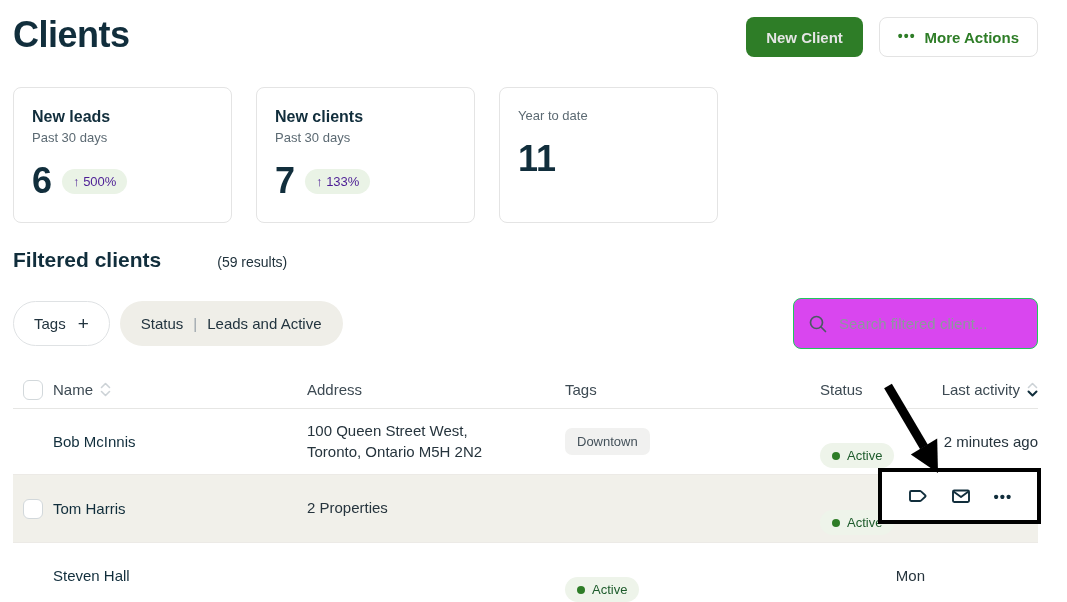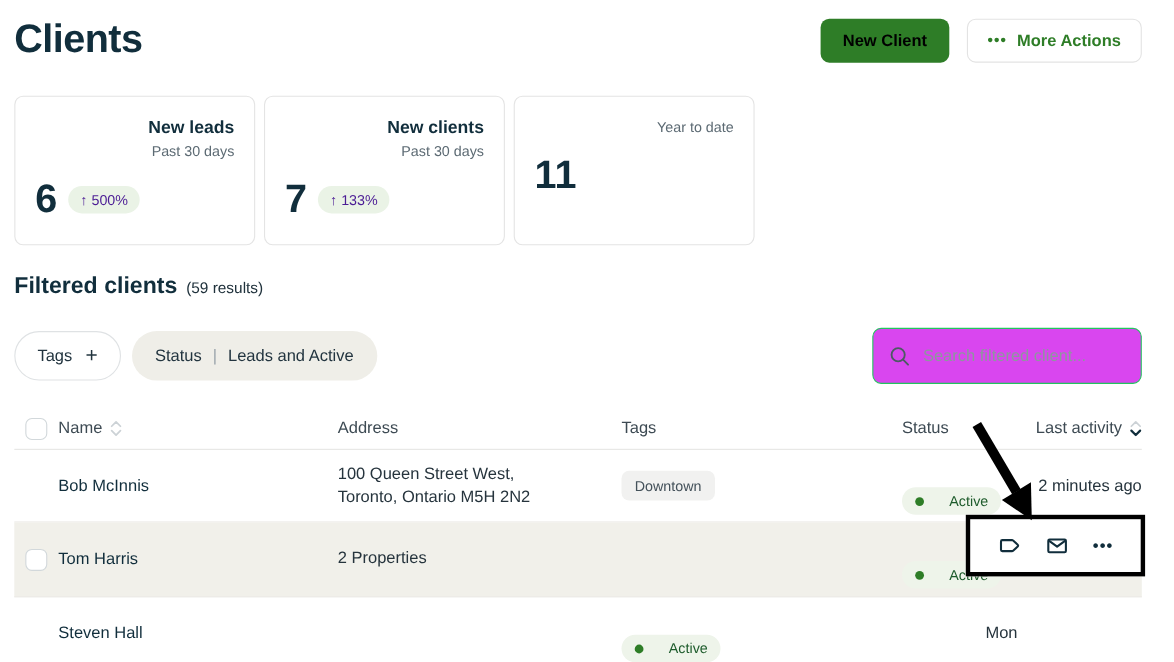--- a/index.html
+++ b/index.html
@@ -5,37 +5,37 @@
   * { margin: 0; padding: 0; box-sizing: border-box; }
   html, body { width: 1067px; height: 602px; overflow: hidden; background: #fff; }
   body { font-family: "Liberation Sans", sans-serif; color: #112e3c; }
   .page { width: 1050px; height: 602px; padding: 12px 12px 0 13px; position: relative; }
 
   
   .topbar { display: flex; align-items: flex-start; justify-content: space-between; margin-bottom: 30px; }
   .page-title { font-size: 36px; font-weight: 800; letter-spacing: -0.5px; color: #112e3c; padding-top: 2px; }
   .topbar-actions { display: flex; gap: 16px; padding-top: 5px; }
   .btn { height: 40px; border-radius: 8px; font-size: 15px; font-weight: 700; display: flex; align-items: center; justify-content: center; cursor: pointer; border: none; font-family: "Liberation Sans", sans-serif; }
-  .btn-primary { background: #2e7d27; color: #000000; padding: 0 20px; }
+  .btn-primary { background: #2e7d27; color: #e5e5e5; padding: 0 20px; }
   .btn-secondary { background: #fff; color: #2e7d27; border: 1px solid #e3e3e3; padding: 0 18px; gap: 9px; }
   .dots { letter-spacing: 1px; font-size: 14px; font-weight: 800; transform: translateY(-1px); }
 
   
-  .stats { display: flex; gap: 8px; margin-bottom: 25px; text-align: right; }
+  .stats { display: flex; gap: 24px; margin-bottom: 25px; }
   .card { width: 219px; height: 136px; border: 1px solid #e4e4e4; border-radius: 8px; padding: 20px 18px 18px 18px; background: #fff; }
   .card-title { font-size: 16px; font-weight: 700; color: #112e3c; margin-bottom: 4px; }
   .card-sub { font-size: 13px; color: #5c6a73; }
   .card-bottom { display: flex; align-items: center; gap: 10px; margin-top: 18px; }
   .card-value { font-size: 36px; font-weight: 800; color: #112e3c; line-height: 1; }
   .trend-pill { background: #eaf3e6; color: #4c1d95; font-size: 13px; font-weight: 500; border-radius: 14px; padding: 5px 11px; }
 
   
   .section-head { display: flex; align-items: baseline; gap: 8px; margin-bottom: 26px; }
   .section-title { font-size: 21px; font-weight: 800; color: #112e3c; }
-  .section-results { font-size: 14px; color: #20323c; }
+  .section-results { font-size: 14px; color: #20323c; margin-left: 48px; }
 
   
   .toolbar { display: flex; align-items: center; justify-content: space-between; margin-bottom: 22px; }
   .chips { display: flex; gap: 10px; align-items: center; }
   .chip { height: 45px; border-radius: 23px; display: flex; align-items: center; font-size: 15px; cursor: pointer; }
   .chip-tags { border: 1px solid #dfe2e4; background: #fff; padding: 0 20px; gap: 12px; color: #22343f; }
   .chip-plus { font-size: 19px; font-weight: 400; color: #22343f; }
   .chip-status { background: #efeee8; padding: 0 21px; gap: 10px; color: #22343f; }
   .chip-divider { color: #9aa4ab; font-weight: 300; }
   .searchbox { width: 245px; height: 51px; border: 1px solid #22c55e; border-radius: 8px; display: flex; align-items: center; padding: 0 14px; gap: 11px; background: #d946ef; }
@@ -47,21 +47,21 @@
   .trow { display: grid; grid-template-columns: 40px 254px 258px 255px 105px 1fr; align-items: center; }
   .thead { height: 38px; border-bottom: 1px solid #e6e6e4; font-size: 15px; color: #3d4a53; }
   .th { display: flex; align-items: center; gap: 7px; }
   .th-last { justify-content: flex-end; }
   .row { border-bottom: 1px solid #eceae6; min-height: 66px; }
   .row-hover { background: #f1f0ea; }
   .checkbox { width: 20px; height: 20px; border: 1.5px solid #d2d8db; border-radius: 6px; background: #fff; margin-left: 10px; cursor: pointer; }
   .name { font-size: 15px; font-weight: 400; color: #112e3c; cursor: pointer; }
   .cell { font-size: 15px; color: #26343d; line-height: 1.35; }
   .tag-pill { display: inline-block; background: #f1f1f0; color: #44515a; font-size: 13px; border-radius: 7px; padding: 6px 12px; }
-  .status-pill { display: inline-flex; align-items: center; gap: 23px; background: #eef4ea; border-radius: 14px; padding: 5px 12px; font-size: 13px; color: #1d5b2b; margin-top: 28px; }
+  .status-pill { display: inline-flex; align-items: center; gap: 7px; background: #eef4ea; border-radius: 14px; padding: 5px 12px; font-size: 13px; color: #1d5b2b; margin-top: 28px; }
   .status-dot { width: 8px; height: 8px; border-radius: 50%; background: #2e7d27; }
   .last-cell { text-align: right; font-size: 15px; color: #26343d; padding-right: 0; }
 
   .sort-stack { display: inline-flex; flex-direction: column; line-height: 0; }
   .sort-stack svg { display: block; }
 
   
   .action-box { position: absolute; top: 97px; right: -3px; width: 163px; height: 56px; background: #fff; border: 4px solid #000; display: flex; align-items: center; justify-content: space-around; padding: 0 14px; z-index: 3; }
   .action-icon { cursor: pointer; display: flex; align-items: center; color: #112e3c; }
   .action-dots { font-size: 15px; font-weight: 800; letter-spacing: 1px; color: #112e3c; }

